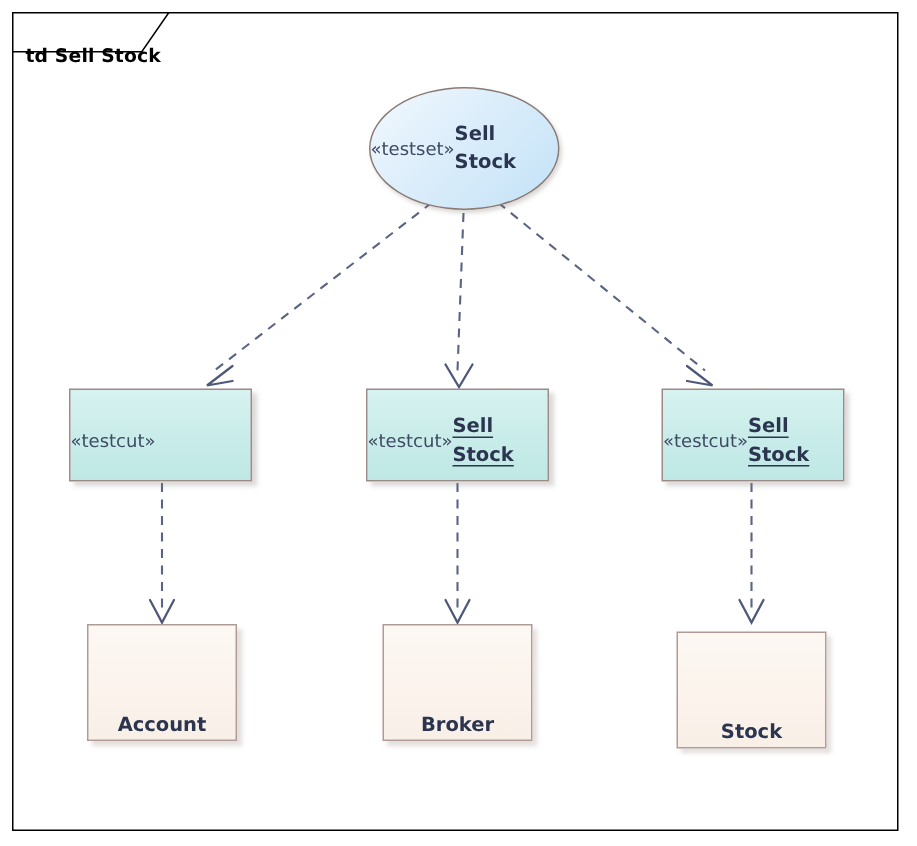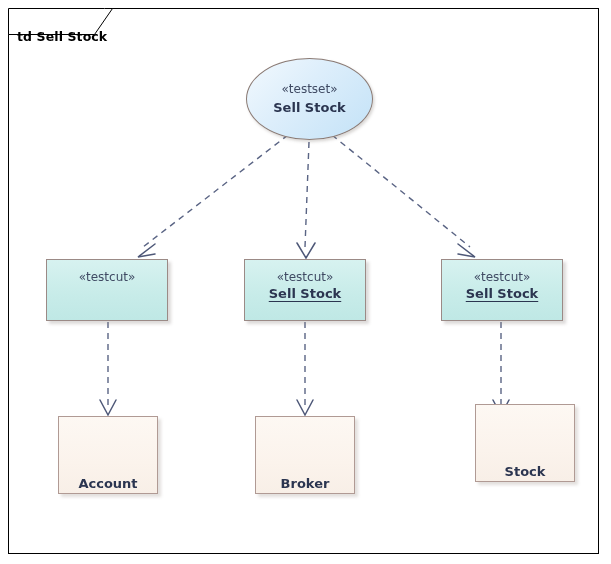--- a/index.html
+++ b/index.html
@@ -62,23 +62,22 @@
 
   
   .ellipse-node {
     position: absolute;
     box-sizing: border-box;
     border-radius: 50%;
     border: 1.2px solid #8a7a74;
     background: linear-gradient(135deg, #f2f9fe 0%, #ddeefb 42%, #c3e2f7 100%);
     box-shadow: 1.5px 2px 3px rgba(120,110,105,0.28);
     display: flex;
-    flex-direction: column;
+    flex-direction: row;
     align-items: center;
-    justify-content: center;
   }
   .ellipse-node .stereo {
     font-size: 12px;
     color: #3f4a63;
     line-height: 1.35;
   }
   .ellipse-node .nm {
     font-size: 13px;
     font-weight: bold;
     color: #2b3550;
@@ -87,21 +86,20 @@
   }
 
   
   .cut-node {
     position: absolute;
     box-sizing: border-box;
     border: 1.2px solid #9b8a86;
     background: linear-gradient(180deg, #d7f2f0 0%, #c8ece9 55%, #bfe8e5 100%);
     box-shadow: 3px 3px 3px rgba(140,132,128,0.30);
     display: flex;
-    flex-direction: column;
     align-items: center;
     justify-content: flex-start;
     padding-top: 9px;
   }
   .cut-node .stereo {
     font-size: 12px;
     color: #3f4a63;
     line-height: 1.35;
   }
   .cut-node .nm {
@@ -189,17 +187,17 @@
   </div>
 
   <div class="class-node" style="left:58px; top:416px; width:100px; height:78px;">
     <span class="nm">Account</span>
   </div>
 
   <div class="class-node" style="left:255px; top:416px; width:100px; height:78px;">
     <span class="nm">Broker</span>
   </div>
 
-  <div class="class-node" style="left:451px; top:404px; width:100px; height:78px;margin-left:24px;">
+  <div class="class-node" style="left:451px; top:421px; width:100px; height:78px;">
     <span class="nm">Stock</span>
   </div>
 
 </div>
 
 </body></html>

